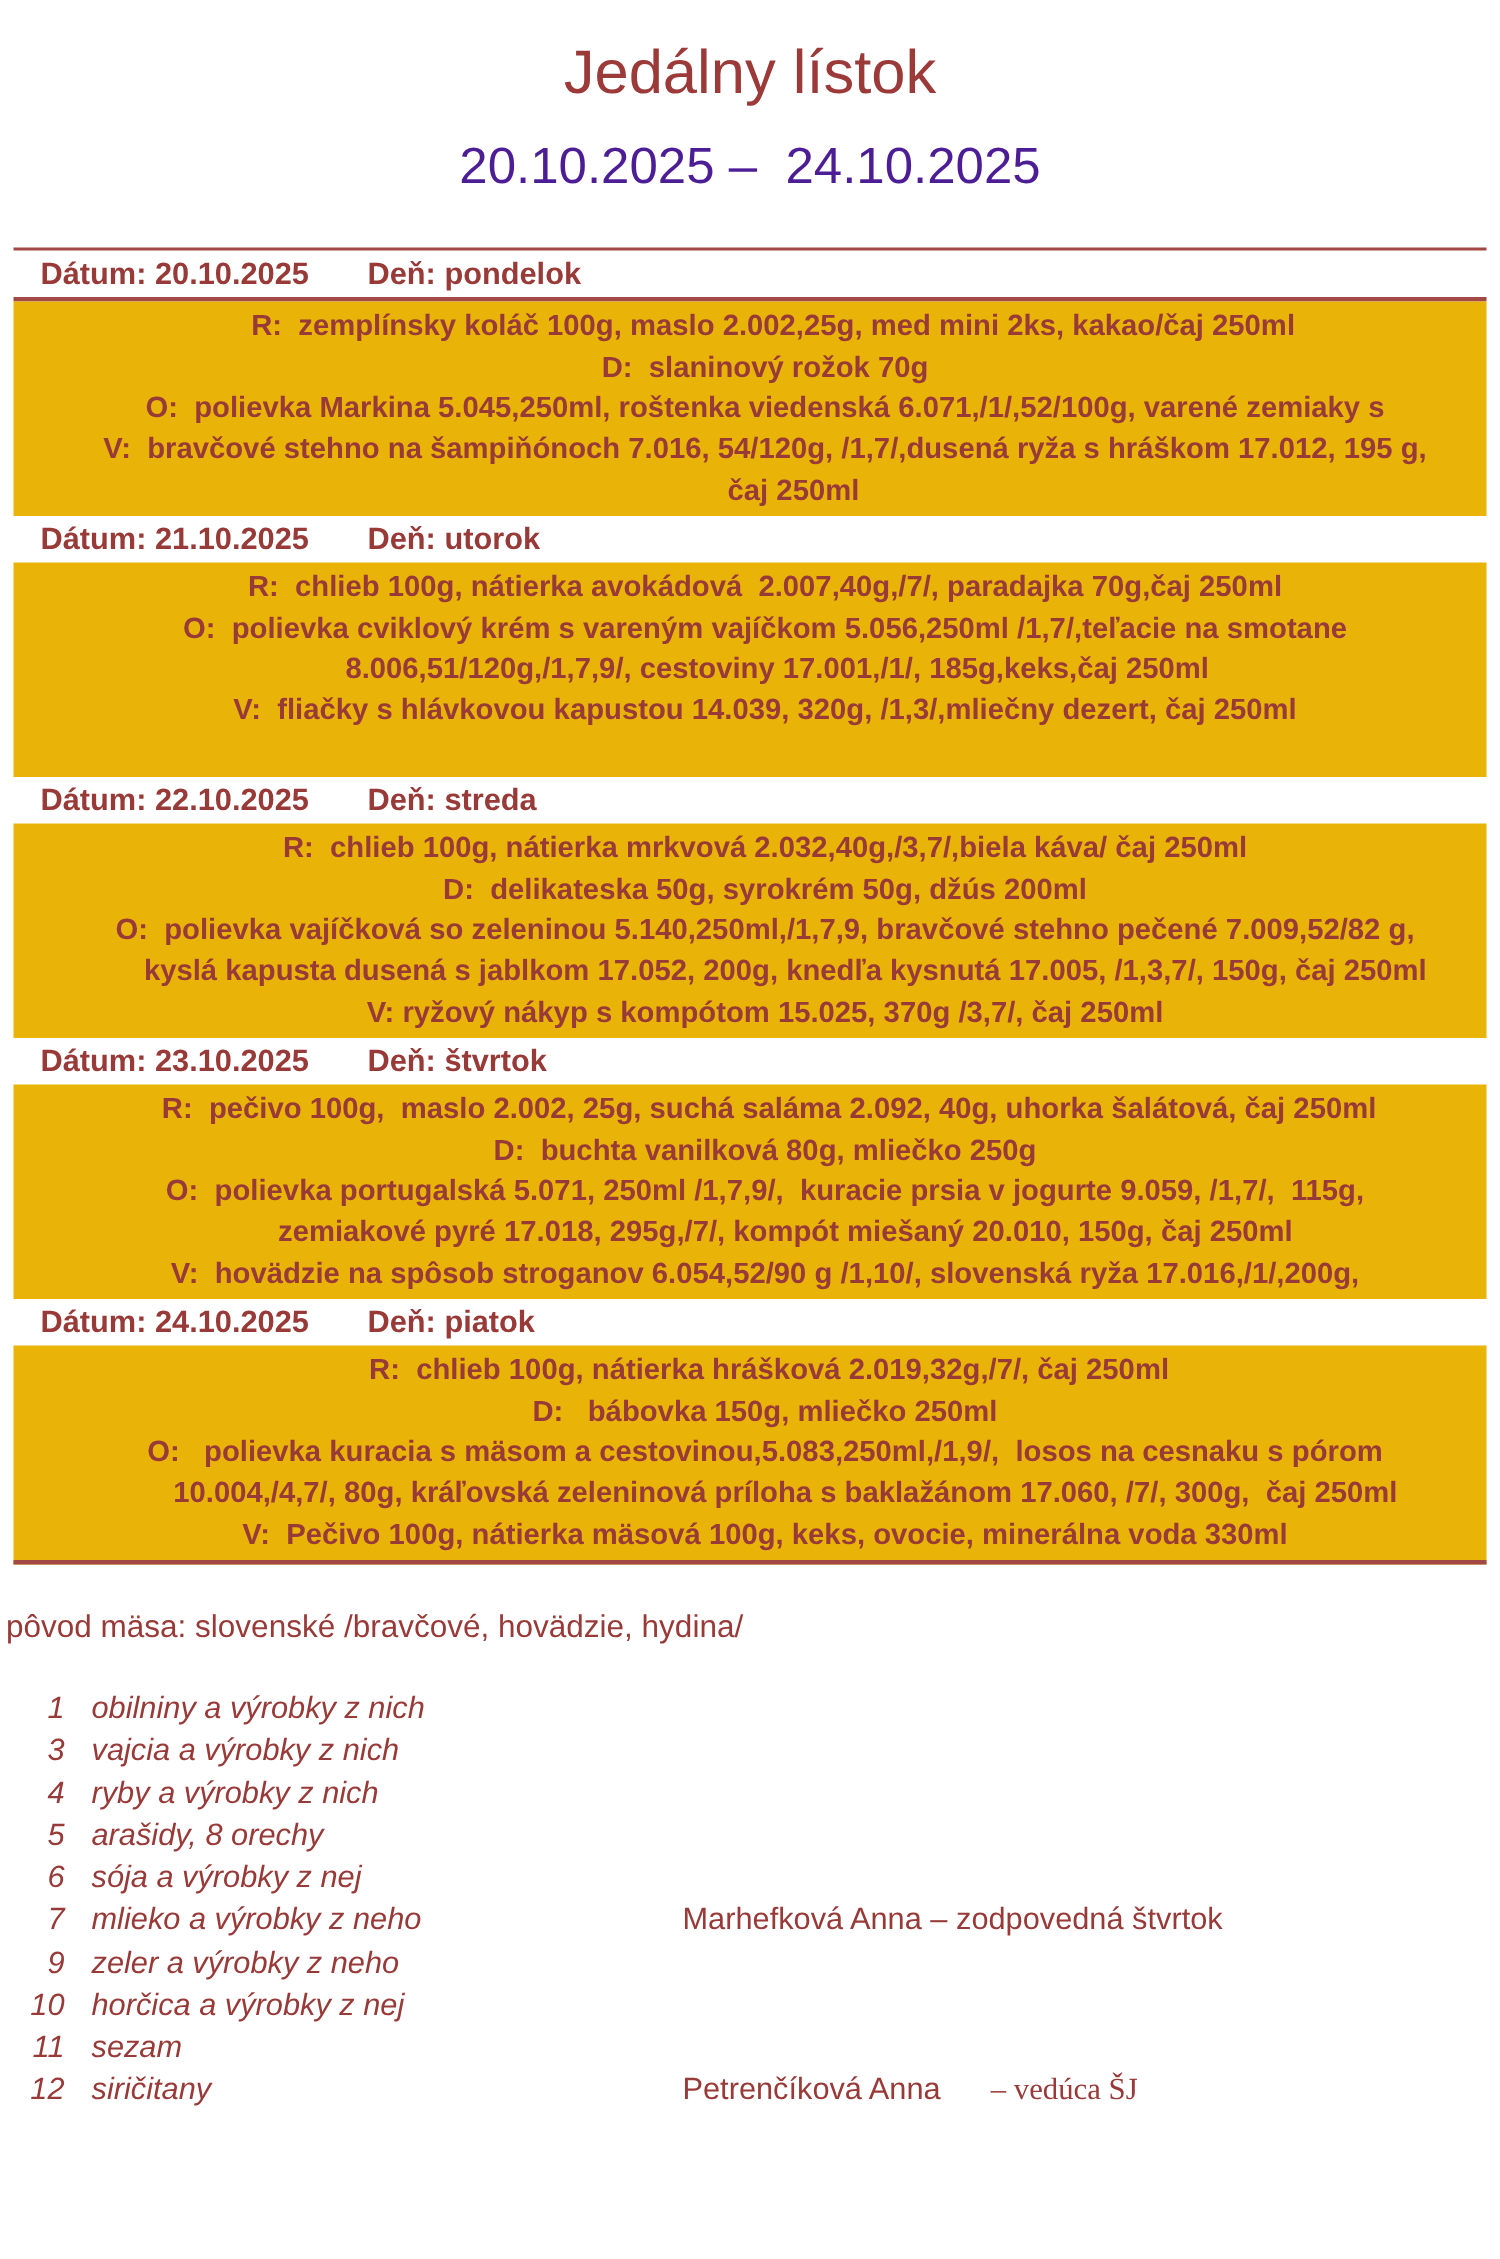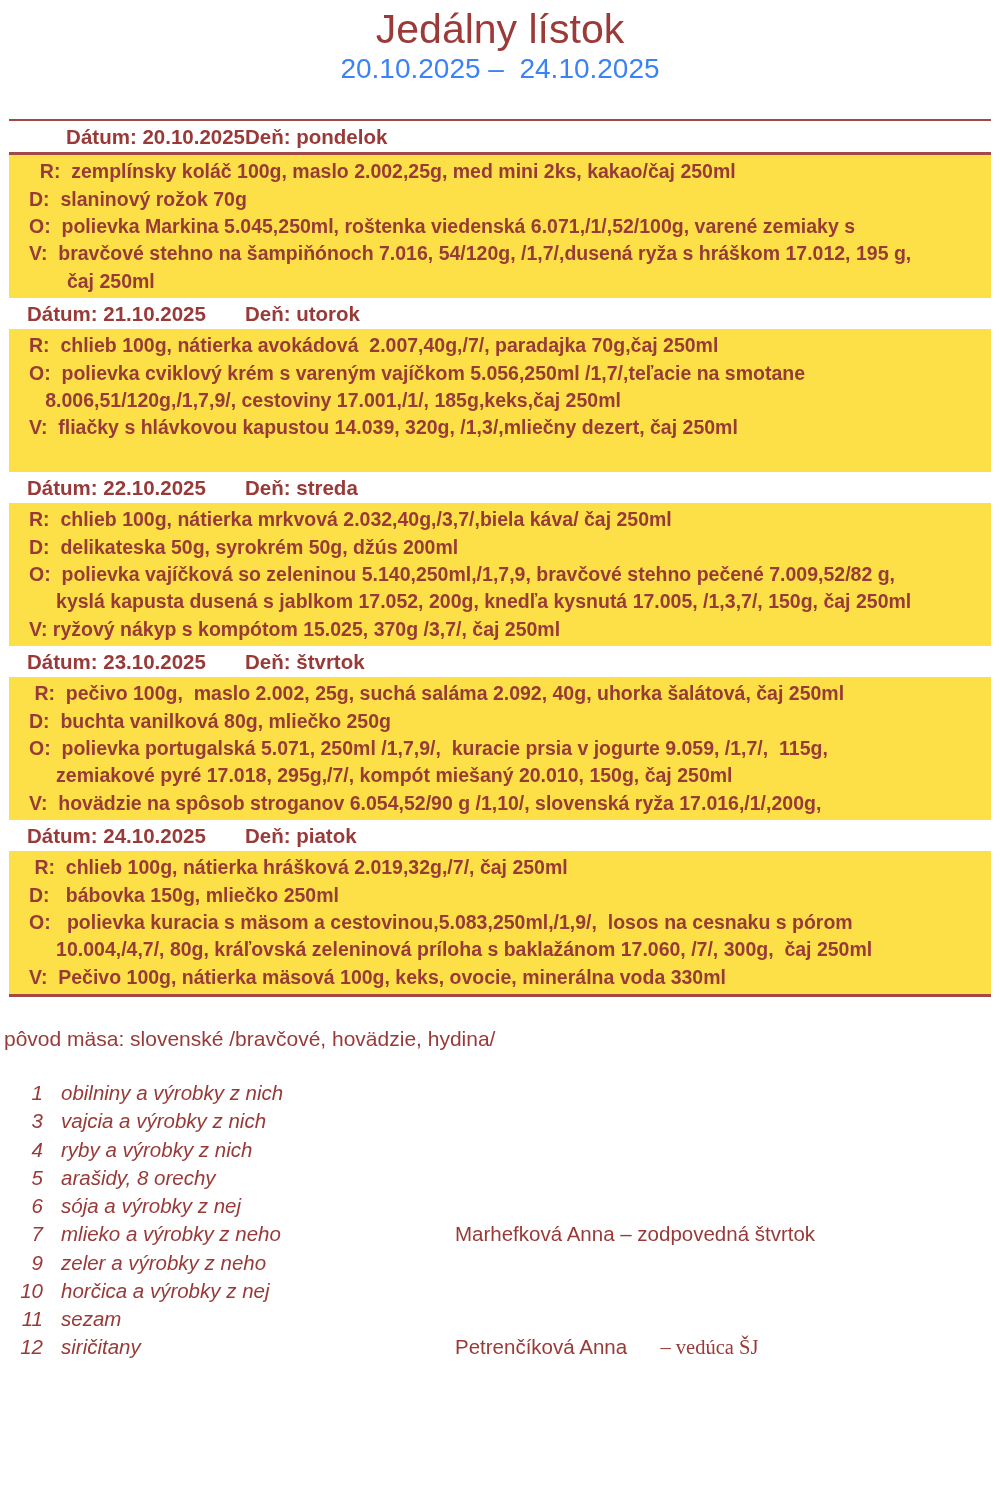--- a/index.html
+++ b/index.html
@@ -1,35 +1,35 @@
 <!DOCTYPE html>
 <html><head>
 <meta charset="utf-8">
 <style>
   html,body{margin:0;padding:0;}
   body{
     width:1000px;height:1506px;background:#ffffff;
     font-family:"Liberation Sans",sans-serif;color:#983a38;overflow:hidden;
   }
   .title{
-    margin:6px 0 0;text-align:center;font-size:41px;line-height:1.15;
+    margin:25px 0 0;text-align:center;font-size:41px;line-height:1.15;
     font-weight:400;color:#9b3a38;
   }
   .subtitle{
-    text-align:center;font-size:28px;margin-top:0;white-space:pre;
-    font-weight:400;color:#3b82f6;
+    text-align:center;font-size:34px;margin-top:20px;white-space:pre;
+    font-weight:400;color:#4c1d95;
   }
   .menu{margin:34px 9px 0;}
   .day-header{
     background:#ffffff;padding:4px 0 3px 18px;
     font-size:20.5px;font-weight:700;display:flex;align-items:baseline;
   }
   .day-header .datum{width:218px;flex:0 0 auto;}
-  .day-header.first{border-top:2px solid #a24845;border-bottom:3px solid #a24845;text-align:right;}
-  .day-body{background:#fde047;padding:3px 0 3px 20px;}
+  .day-header.first{border-top:2px solid #a24845;border-bottom:3px solid #a24845;}
+  .day-body{background:#eab308;padding:3px 0 3px 20px;text-align:center;}
   .day-body.last{border-bottom:3px solid #a24845;}
   .menu-line{
     white-space:pre;font-size:19.5px;font-weight:700;
     line-height:27.4px;min-height:27.4px;
   }
   .origin{margin:30px 0 0 4px;font-size:21px;font-weight:400;}
   .allergens{margin:28px 0 0 15px;}
   .allergen-row{
     position:relative;display:flex;font-style:italic;
     font-size:20.5px;line-height:28.2px;

